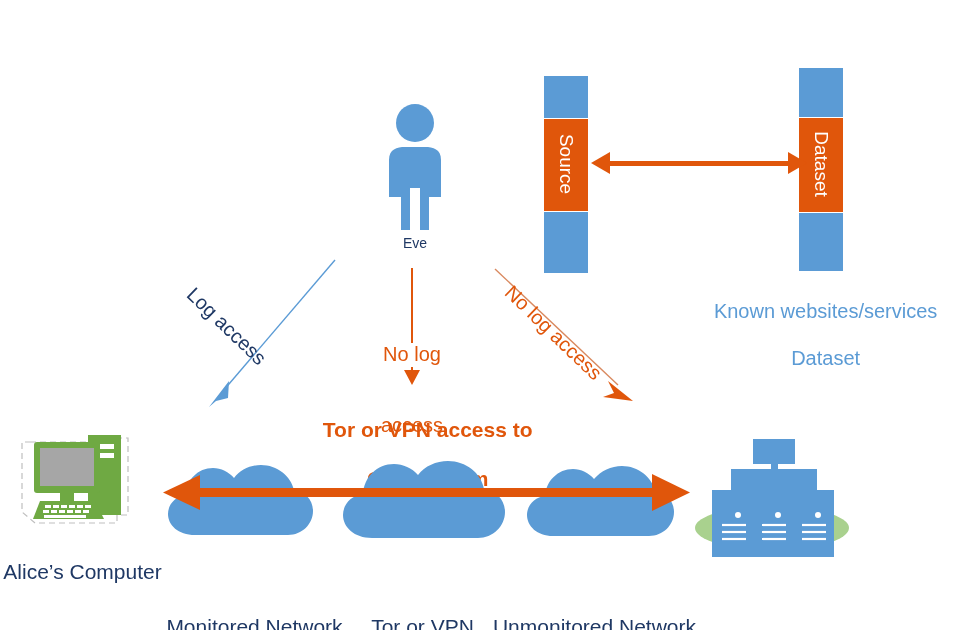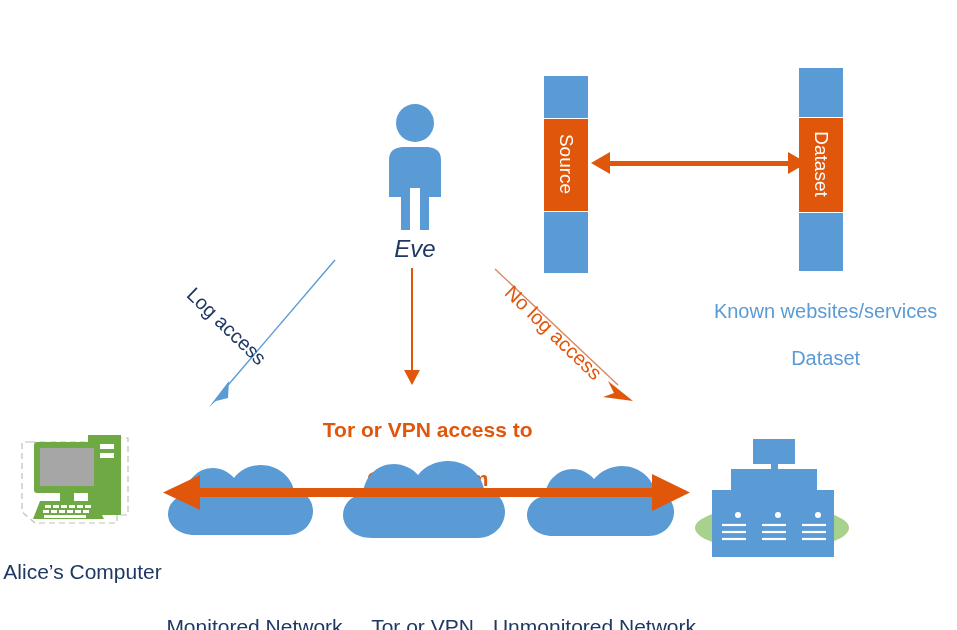--- a/index.html
+++ b/index.html
@@ -80,22 +80,21 @@
   
   #ds-caption {
     left: 672px; top: 276px; width: 285px;
     font-size: 20px;
   }
 
   
   #eve-fig { position: absolute; left: 372px; top: 104px; }
   #eve-label {
     left: 355px; top: 235px; width: 120px;
-    font-size: 24px;
-    font-style: italic;
+    font-size: 14px;
   }
 
   
   #diag-left { position: absolute; left: 195px; top: 255px; }
   #lbl-log-access {
     left: 198px; top: 283px;
     font-size: 20px;
     transform: rotate(44deg);
     transform-origin: left top;
   }
@@ -192,20 +191,24 @@
   <div class="txt t-center c-navy" id="eve-label">Eve</div>
 
   <svg id="diag-left" width="145" height="160" viewBox="0 0 145 160">
     <line x1="140" y1="5" x2="28" y2="136" stroke="#5B9BD5" stroke-width="1.4"></line>
     <polygon points="14,152 34,126 33,143 21,146" fill="#5B9BD5"></polygon>
   </svg>
   <div class="txt c-navy" id="lbl-log-access">Log access</div>
 
   <div id="down-line"></div>
   <div id="down-head"></div>
+  <div class="txt t-center c-orange" id="lbl-no-log-center">
+    <span>No log</span>
+    <span>access</span>
+  </div>
 
   <svg id="diag-right" width="155" height="155" viewBox="0 0 155 155">
     <line x1="5" y1="14" x2="128" y2="130" stroke="#D9895F" stroke-width="1.4"></line>
     <polygon points="143,146 118,126 124,138 113,142" fill="#E0560B"></polygon>
   </svg>
   <div class="txt c-orange" id="lbl-no-log-right">No log access</div>
 
   <div class="txt t-center c-orange" id="tor-headline">
     <span>Tor or VPN access to</span><br>
     <span>Google.com</span>

